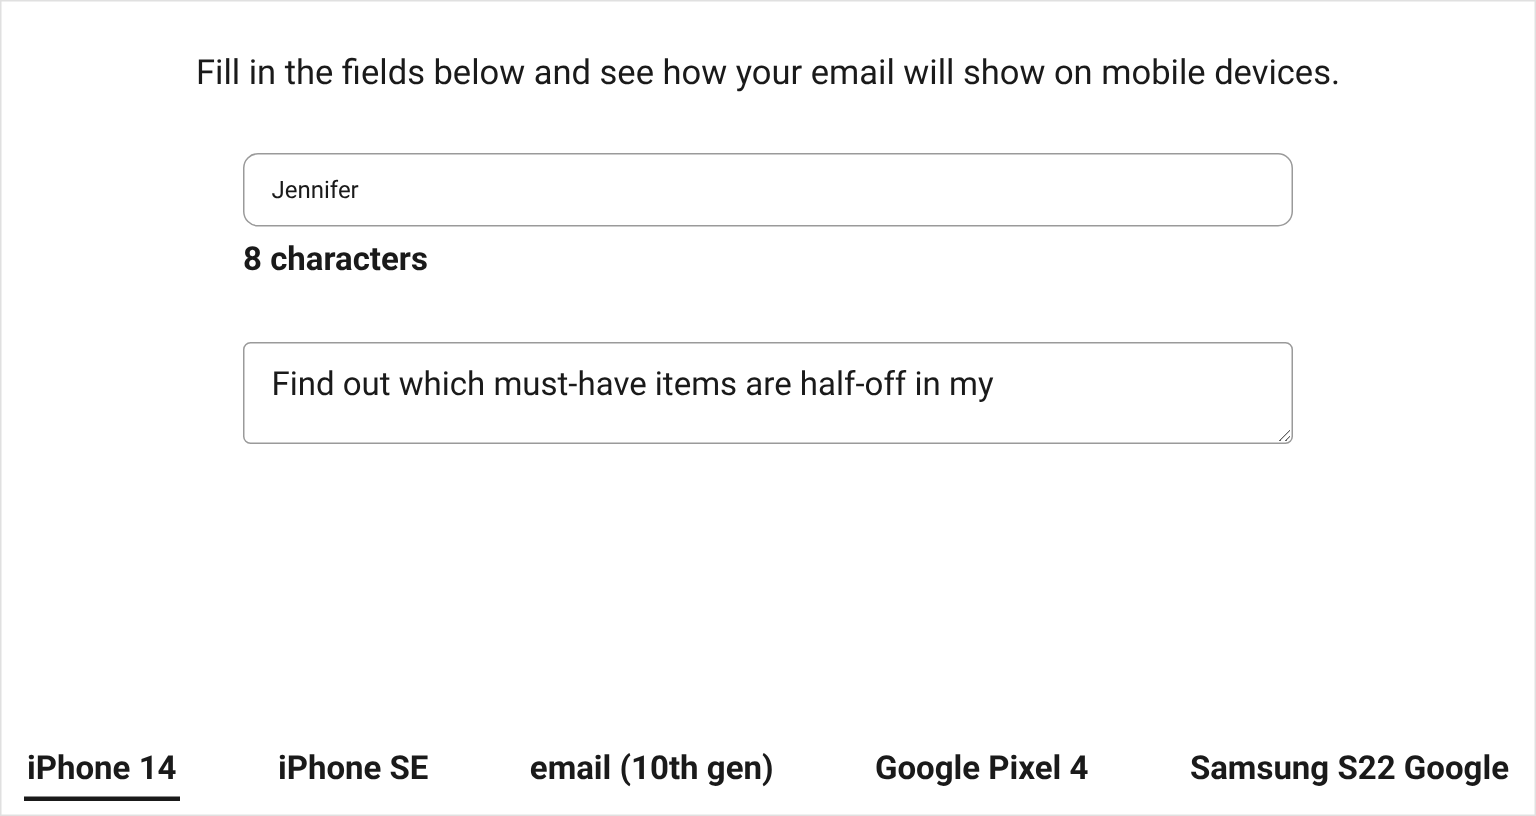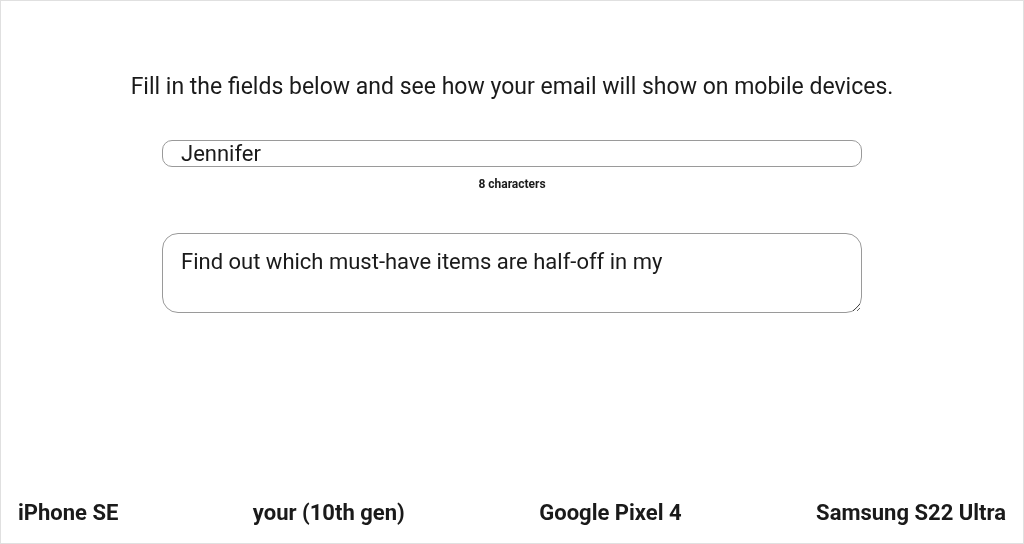--- a/index.html
+++ b/index.html
@@ -7,66 +7,65 @@
       width: 1024px;
       height: 544px;
       background: #ffffff;
       font-family: -apple-system, BlinkMacSystemFont, "Segoe UI", Roboto, Helvetica, Arial, sans-serif;
       color: #1a1a1a;
       border: 1px solid #e0e0e0;
       overflow: hidden;
     }
     .container {
       padding: 34px 76px 0 76px;
-      margin-top: 38px;
     }
     .instruction {
       font-size: 23px;
       text-align: center;
       margin-bottom: 40px;
       color: #1a1a1a;
       font-weight: 400;
     }
     .form-area {
       max-width: 700px;
       margin: 0 auto;
     }
     .field-group {
       margin-bottom: 42px;
     }
     .text-input {
       width: 100%;
-      padding: 0 18px;
-      font-size: 22px;
+      padding: 14px 18px;
+      font-size: 16px;
       border: 1px solid #9a9a9a;
       border-radius: 10px;
       background: #ffffff;
       color: #1a1a1a;
       font-family: inherit;
       outline: none;
     }
     .textarea-input {
       width: 100%;
       padding: 14px 18px;
       font-size: 22px;
       border: 1px solid #9a9a9a;
-      border-radius: 16px;
+      border-radius: 5px;
       background: #ffffff;
       color: #1a1a1a;
       font-family: inherit;
       outline: none;
       resize: both;
-      height: 80px;
+      height: 68px;
       line-height: 1.3;
       overflow: hidden;
     }
     .char-count {
-      font-size: 12px;
+      font-size: 22px;
       font-weight: 700;
-      text-align: center;
+      text-align: left;
       margin-top: 10px;
       color: #1a1a1a;
     }
     .tabs {
       position: absolute;
       left: 0;
       right: 0;
       bottom: 10px;
       display: flex;
       justify-content: space-between;
@@ -102,17 +101,18 @@
 
 
     <div class="field-group">
       <textarea class="textarea-input" style="">Find out which must-have items are half-off in my</textarea>
     </div>
 
   </div>
 </div>
 
 <div class="tabs">
+  <button class="tab active">iPhone 14</button>
   <button class="tab">iPhone SE</button>
-  <button class="tab">your (10th gen)</button>
+  <button class="tab">email (10th gen)</button>
   <button class="tab">Google Pixel 4</button>
-  <button class="tab">Samsung S22 Ultra</button>
+  <button class="tab">Samsung S22 Google</button>
 </div>
 
 </body></html>

